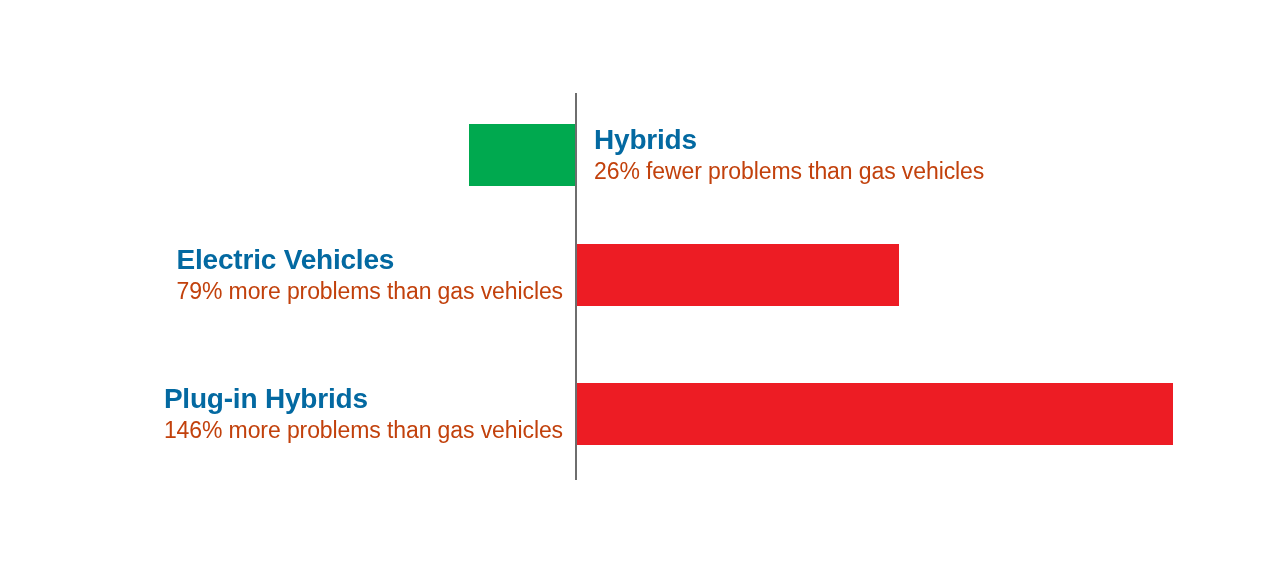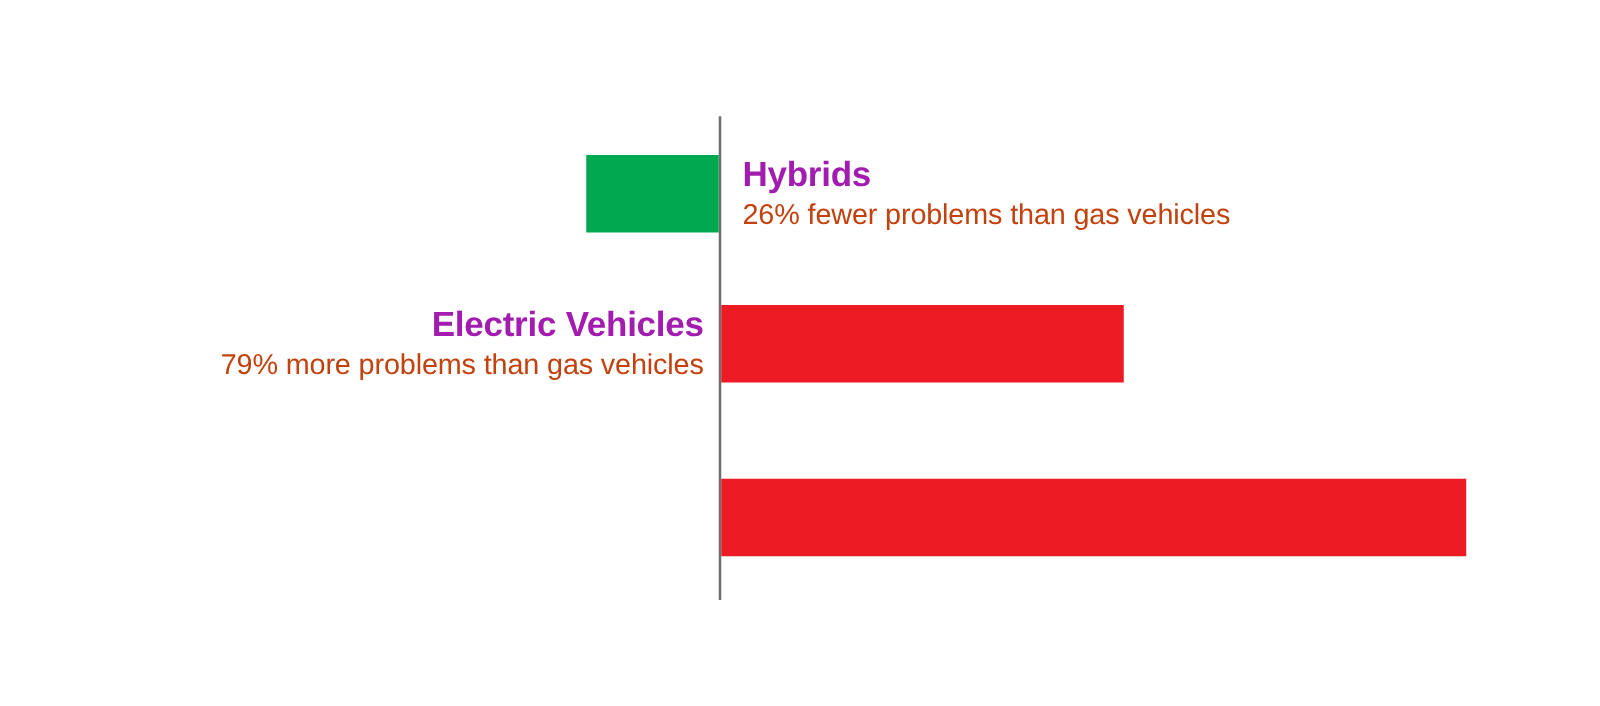--- a/index.html
+++ b/index.html
@@ -63,30 +63,29 @@
   .label-block {
     position: absolute;
     color: #1b1b1b;
   }
   .label-block.right {
     left: 594px;
     text-align: left;
   }
   .label-block.left {
     right: 717px;   
-    text-align: right;
   }
 
   .label-title {
     font-size: 28px;
     font-weight: 700;
     letter-spacing: -0.2px;
     line-height: 1.12;
     white-space: nowrap;
-    color: #a21caf;
+    color: #0369a1;
   }
   .label-sub {
     font-size: 23px;
     font-weight: 400;
     letter-spacing: -0.1px;
     line-height: 1.2;
     white-space: nowrap;
     margin-top: 3px;
     color: #c2410c;
   }
@@ -111,14 +110,18 @@
 
   <div class="bar bar-negative bar-ev" style="width: 322.32px; background: rgb(237, 28, 36); left: 577px;"></div>
 
   <div class="label-block left label-ev">
     <div class="label-title">Electric Vehicles</div>
     <div class="label-sub">79% more problems than gas vehicles</div>
   </div>
 
   <div class="bar bar-negative bar-phev" style="width: 595.68px; background: rgb(237, 28, 36); left: 577px;"></div>
 
+  <div class="label-block left label-phev">
+    <div class="label-title">Plug-in Hybrids</div>
+    <div class="label-sub">146% more problems than gas vehicles</div>
+  </div>
 
 </div>
 
 </body></html>

